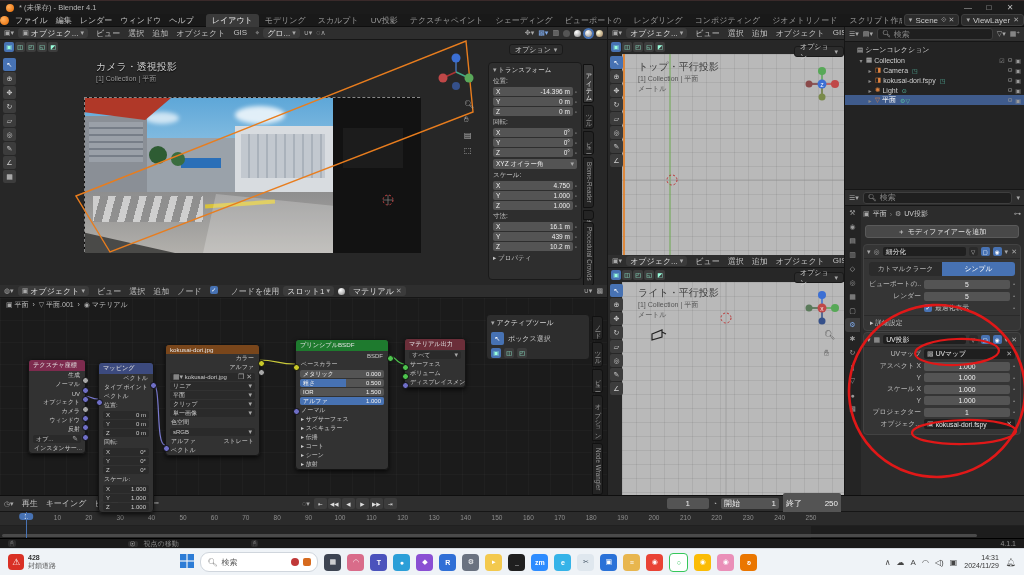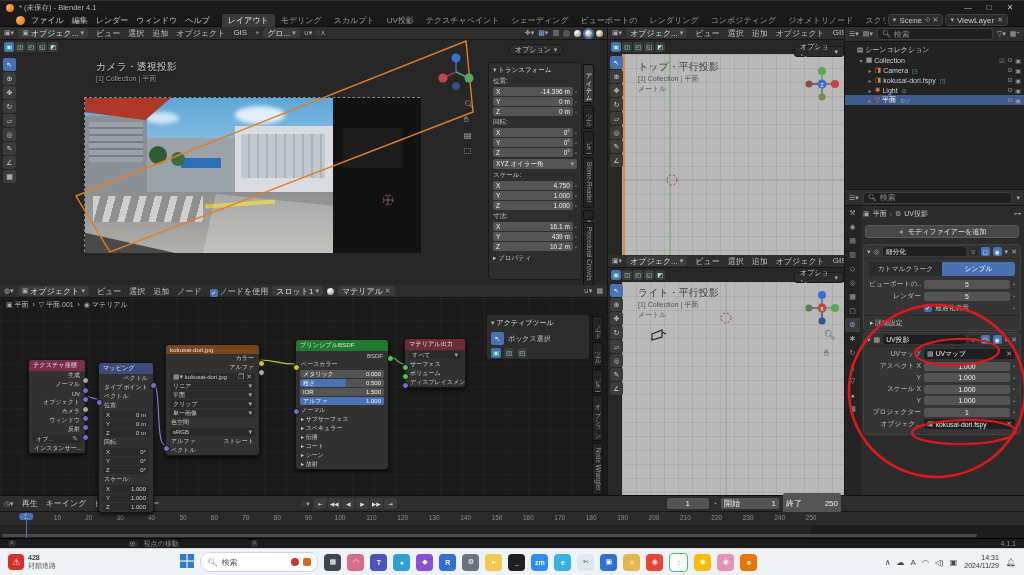--- a/index.html
+++ b/index.html
@@ -5,21 +5,21 @@
   html,body{margin:0;padding:0;background:#000}
   #root{position:relative;width:1024px;height:575px;overflow:hidden;
         font-family:"Liberation Sans","DejaVu Sans",sans-serif;font-size:8px;
         color:#c8c8c8;background:#1d1d1d;cursor:default}
   .abs{position:absolute;box-sizing:border-box}
   
   .titlebar{left:0;top:0;width:1024px;height:14px;background:#1b1b1b;border-top:1px solid #3a2a2a;
             display:flex;align-items:center;padding:0 6px;gap:5px;color:#b5b5b5;font-size:7.5px}
   .winbtn{width:16px;text-align:center;color:#bcbcbc;font-size:8px}
   .topbar{left:0;top:14px;width:1024px;height:13px;background:#191919;border-bottom:1px solid #0e0e0e;
-          display:flex;align-items:center;padding:0 16px;gap:2px}
+          display:flex;align-items:center;padding:0 0;gap:2px}
   .mi{padding:0 4px;color:#c3c3c3;white-space:nowrap}
   .wtab{padding:1px 6px;color:#979797;white-space:nowrap;border-radius:3px 3px 0 0}
   .wtab.on{background:#3a3a3a;color:#e8e8e8}
   .pill{background:#2c2c2c;border:1px solid #3e3e3e;border-radius:3px;padding:0 4px;
         display:inline-flex;align-items:center;gap:3px;height:10px;white-space:nowrap}
   
   .hdr{background:#2e2e2e;border-bottom:1px solid #161616;border-right:1px solid #161616;
        display:flex;align-items:center;gap:4px;padding:0 4px;overflow:hidden;white-space:nowrap}
   .modepill{background:#3b3b3b;border-radius:3px;padding:0 4px;height:10px;display:inline-flex;align-items:center;gap:2px;color:#ddd}
   .ic{color:#a8a8a8;font-size:7px}
@@ -374,21 +374,21 @@
         <span class="ic">▣</span>
         <span>オブジェクト</span>
         <span class="ic">▾</span>
       </span>
     <span id="sh-menus" style="display:flex">
         <span class="mi">ビュー</span>
         <span class="mi">選択</span>
         <span class="mi">追加</span>
         <span class="mi">ノード</span>
       </span>
-    <span style="display:inline-flex;align-items:flex-end;gap:2px">
+    <span style="display:inline-flex;align-items:flex-start;gap:13px">
       <span style="width:8px;height:8px;background:#4772b3;border-radius:2px;color:#fff;font-size:6px;text-align:center;line-height:8px">✓</span>
       <span>ノードを使用</span>
       </span>
     <span class="modepill">
         <span>スロット1</span>
         <span class="ic">▾</span>
       </span>
     <span class="sph"></span>
     <span class="modepill">
         <span>マテリアル</span>

